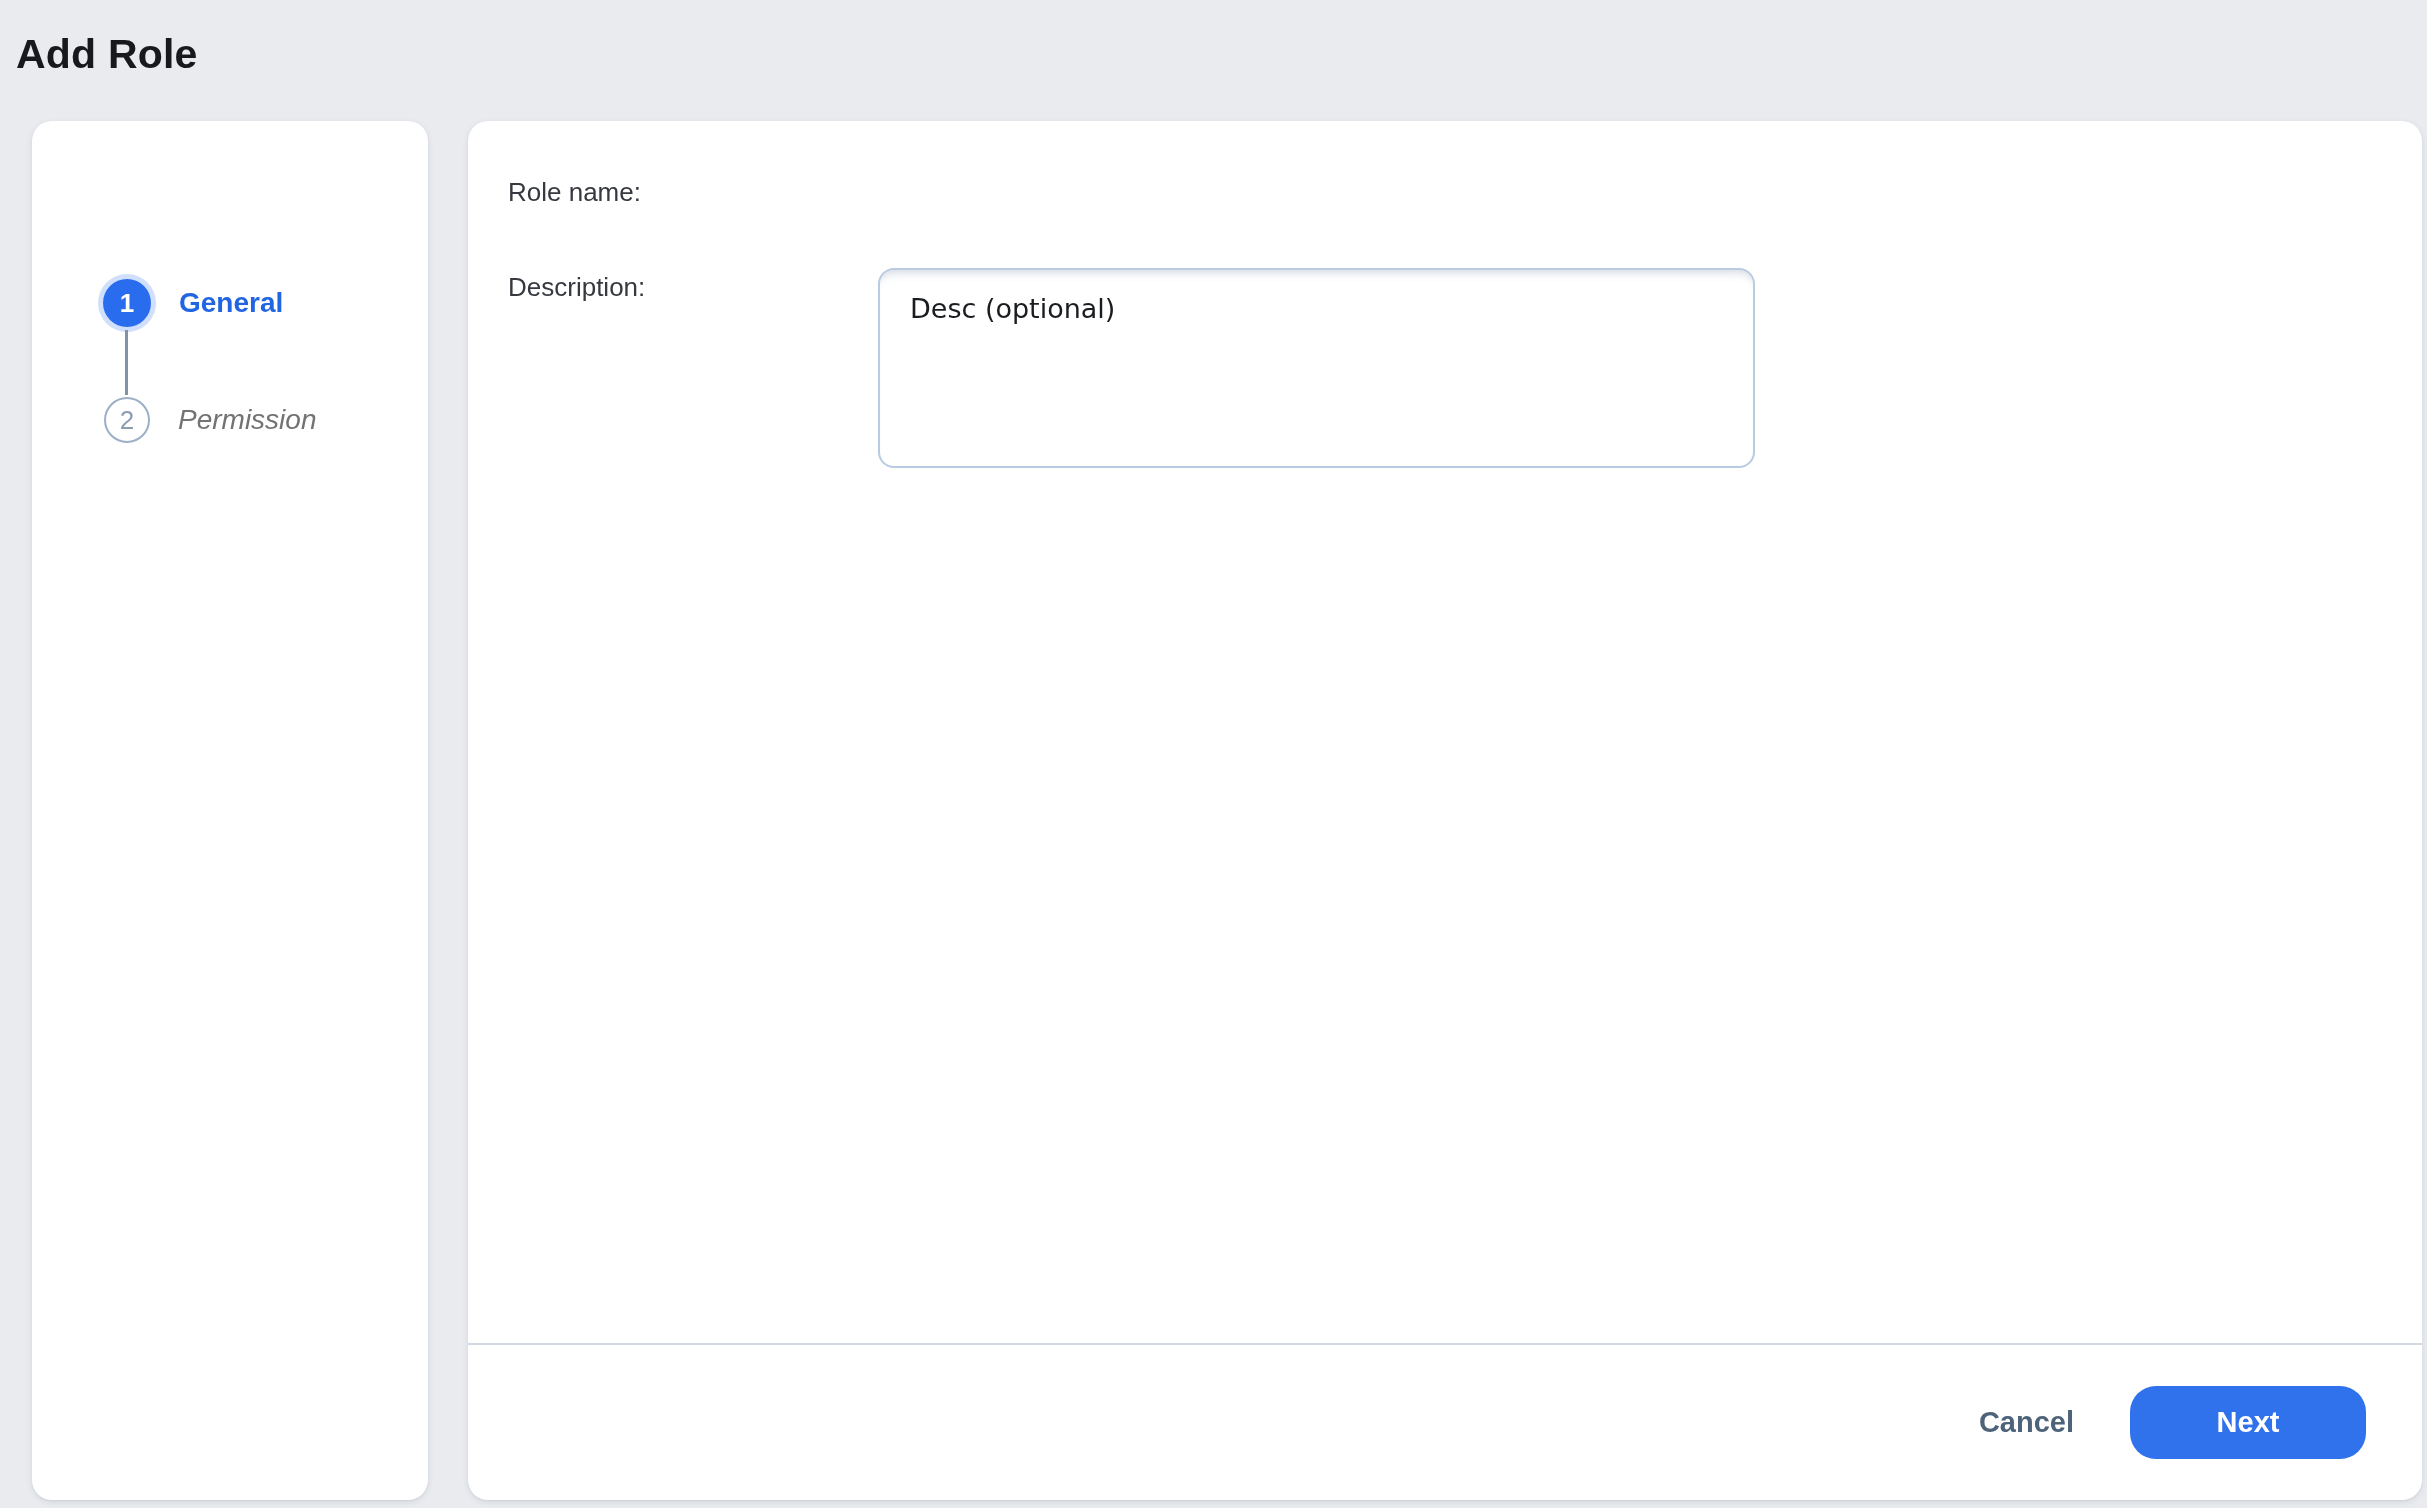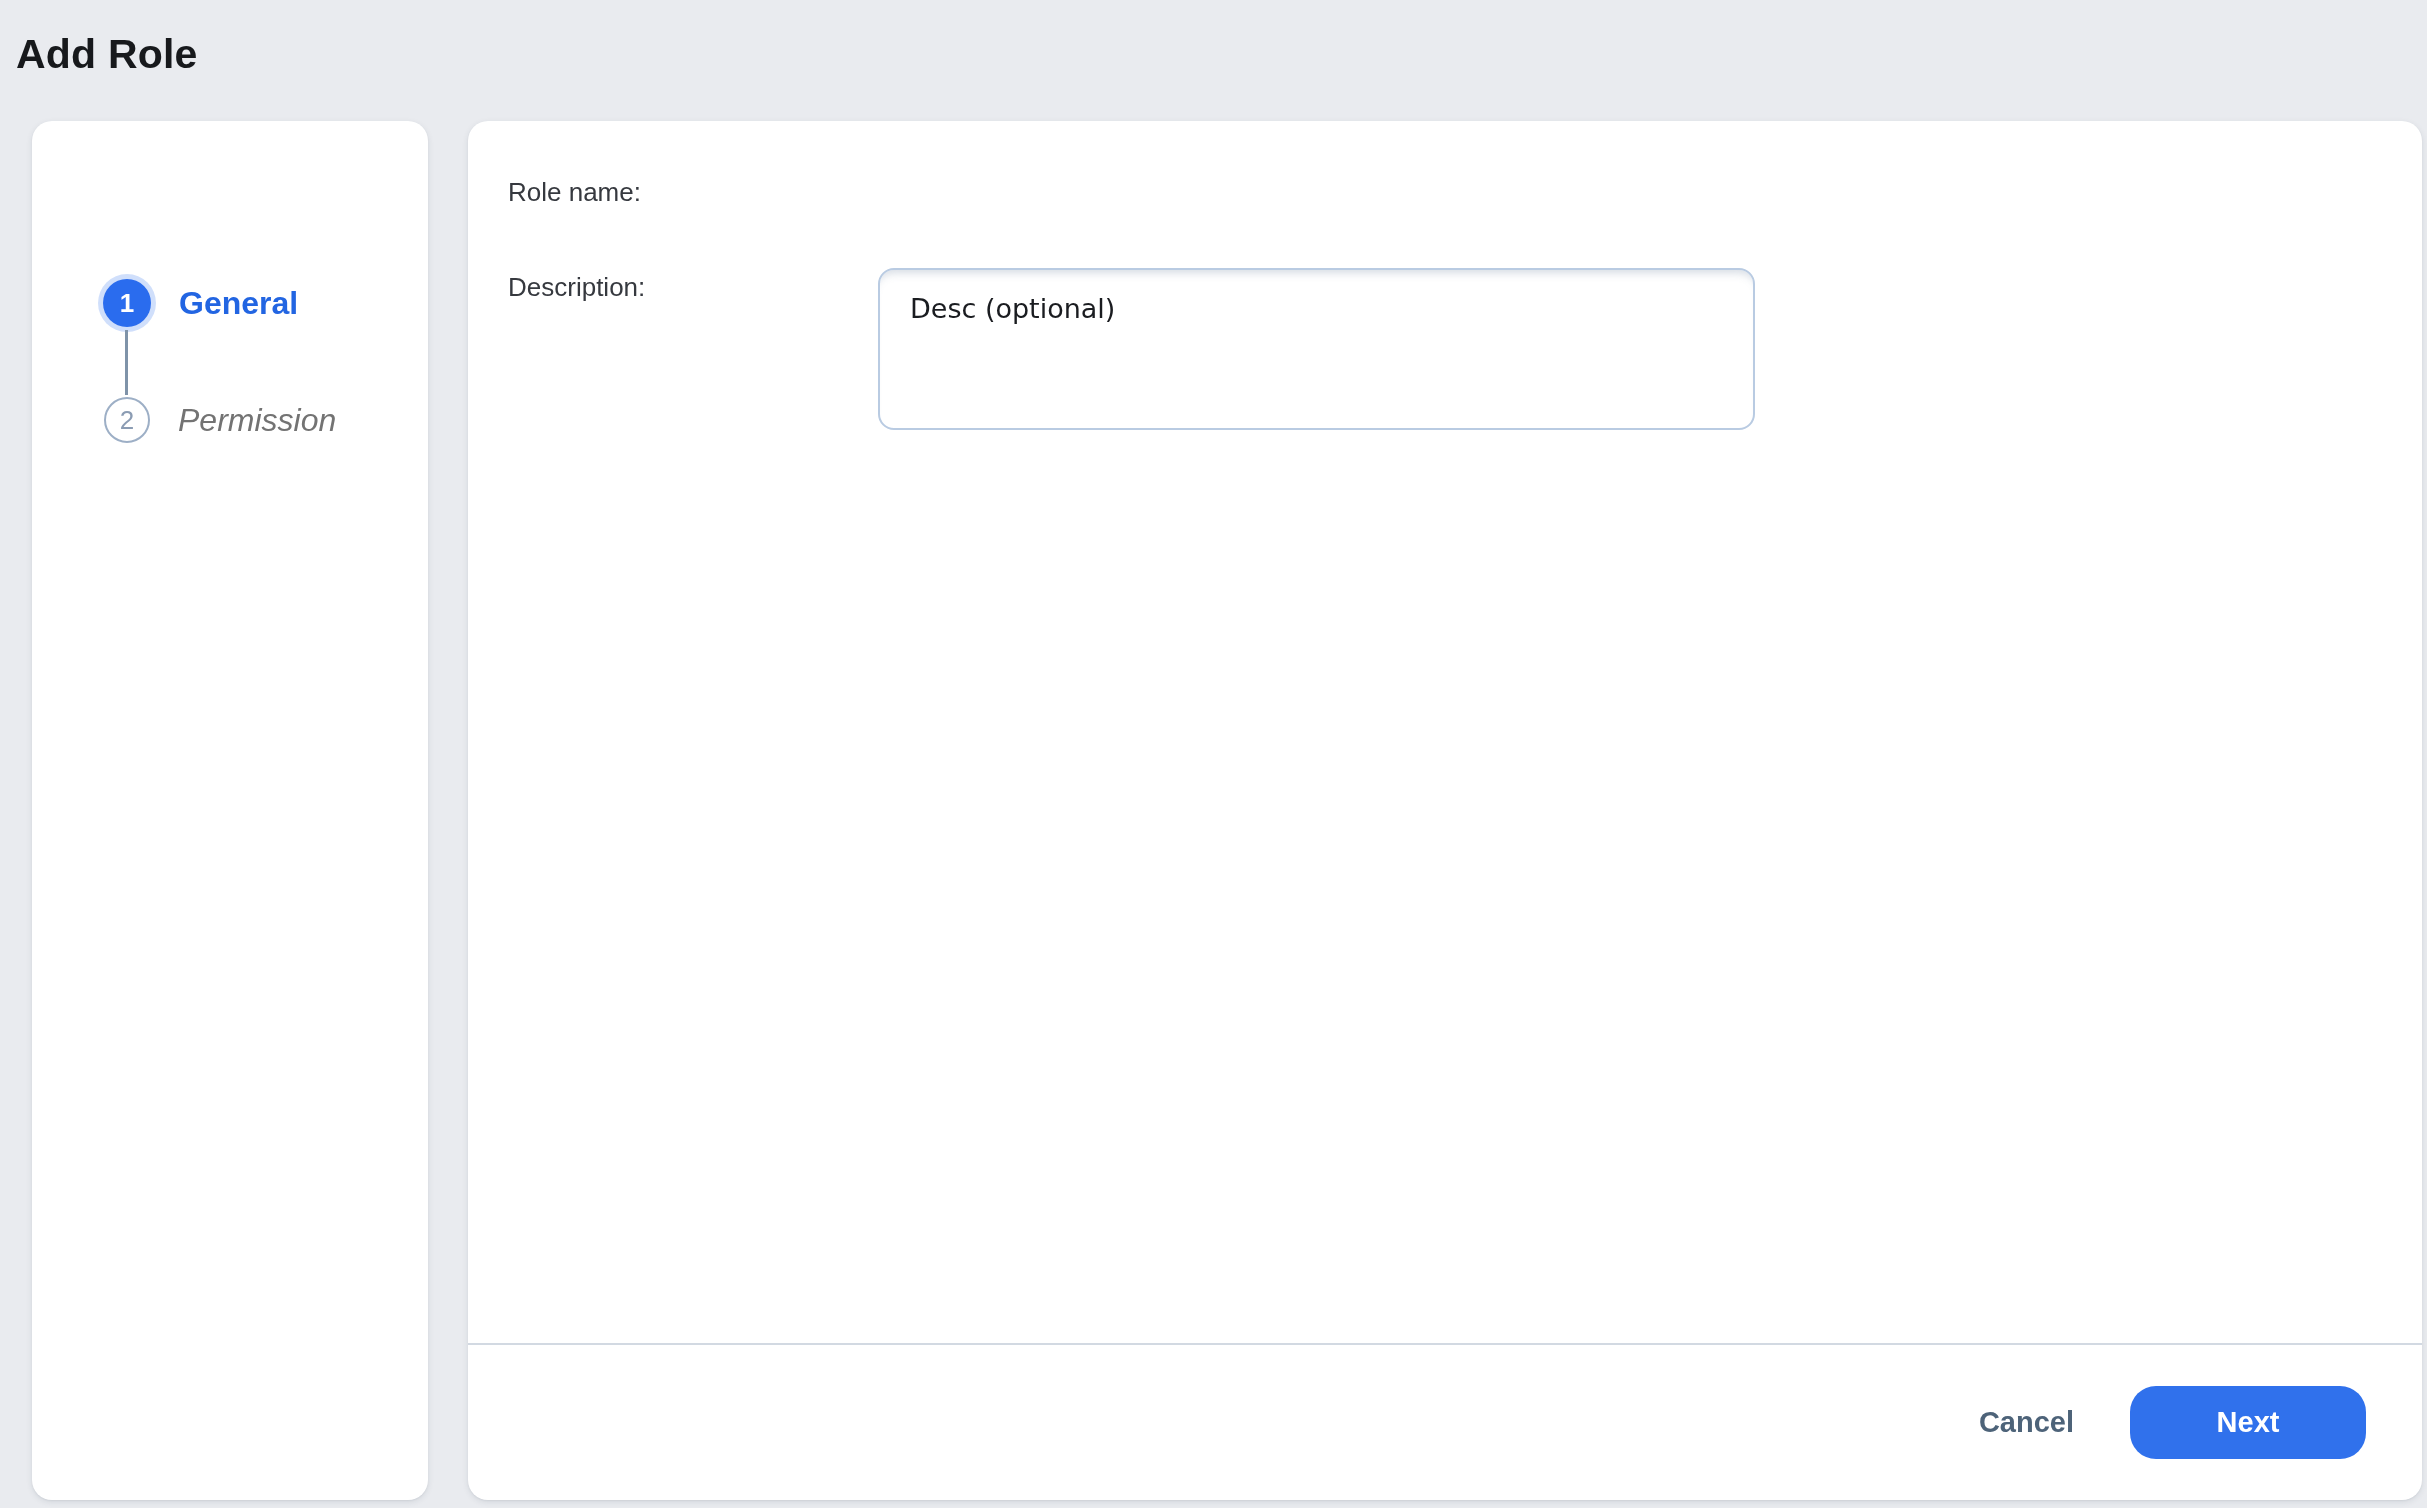--- a/index.html
+++ b/index.html
@@ -37,21 +37,21 @@
   .step-1 .step-circle {
     width:48px; height:48px;
     background:#2a6cee; color:#ffffff; font-weight:bold;
     box-shadow:0 0 0 5px rgba(42,108,238,0.22);
   }
   .step-2 .step-circle {
     width:46px; height:46px; margin-left:1px;
     background:#ffffff; border:2px solid #9dafc6; color:#8b9cb3;
   }
 
-  .step-label { margin-left:28px; font-size:32px; white-space:nowrap; }
+  .step-label { margin-left:28px; font-size:28px; white-space:nowrap; }
   .step-1 .step-label { color:#2265e2; font-weight:bold; }
   .step-2 .step-label { color:#737373; font-weight:normal;font-style:italic; }
 
   .step-connector {
     position:absolute; left:93px; top:209px;
     width:3px; height:65px; background:#7f93a9;
   }
 
   
   .field-label {
@@ -67,21 +67,21 @@
     background:#ffffff;
     box-shadow: inset 0 10px 9px -7px rgba(120,140,165,0.30);
     font-family:"DejaVu Sans", sans-serif;
     font-size:27px; color:#17191d;
     outline:none;
   }
   .text-input::placeholder { color:#1a1c20; opacity:1; }
 
   .role-name-input { top:43px; height:67px; padding:0 30px; }
   .description-input {
-    top:147px; height:162px; padding:22px 30px;
+    top:147px; height:200px; padding:22px 30px;
     resize:none; line-height:34px;
   }
 
   
   .main-footer {
     position:absolute; left:0; bottom:0; width:100%; height:157px;
     border-top:2px solid #d2d9e2;
     border-radius:0 0 20px 20px;
     display:flex; align-items:center; justify-content:flex-end;
     padding-right:56px;

